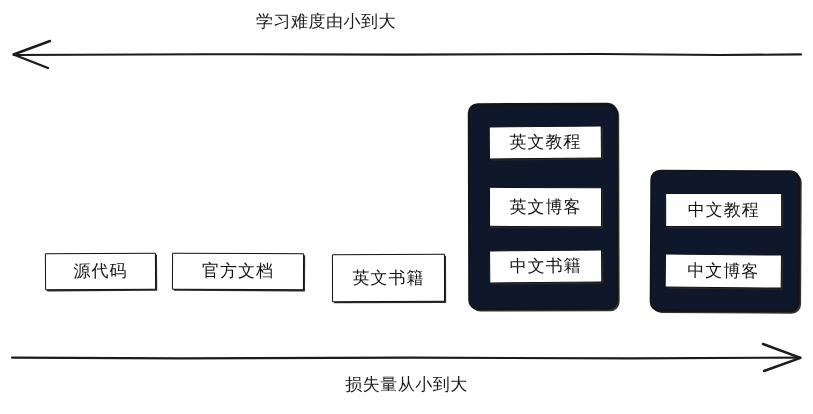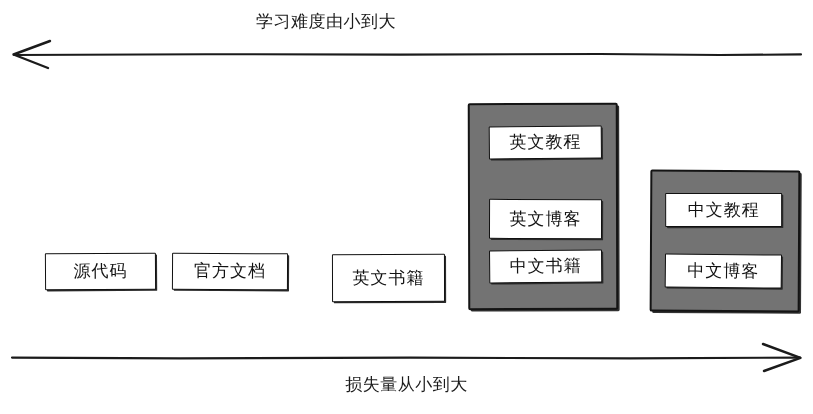--- a/index.html
+++ b/index.html
@@ -51,23 +51,23 @@
     font-size: 17px;
     color: #121212;
     white-space: nowrap;
     letter-spacing: 1px;
     line-height: 1;
     transform: translateY(-0.5px);
   }
   .group-box {
     position: absolute;
     box-sizing: border-box;
-    background: #737373;
+    background: #0f172a;
     border: 2px solid #141414;
-    border-radius: 2px;
+    border-radius: 10px;
     box-shadow: 2px 2px 0 -0.6px #333333;
   }
   .skew-a { transform: rotate(-0.35deg); }
   .skew-b { transform: rotate(0.3deg); }
   .skew-c { transform: rotate(-0.15deg); }
 </style>
 </head>
 <body>
 
 <div id="canvas">
@@ -82,33 +82,33 @@
     <g>
       <path d="M12 357.6 L180 358.4 L410 357.6 L630 358.4 L800 357.6" stroke="#1b1b1b" stroke-width="2.1" fill="none" stroke-linecap="round"></path>
       <path d="M763 344 L800.5 357.8 L764 371" stroke="#1b1b1b" stroke-width="2.4" fill="none" stroke-linecap="round" stroke-linejoin="round"></path>
     </g>
   </svg>
 
   <div class="node-box skew-a" style="left:15px; top:253px; width:111px; height:37px;margin-left:30px;">
     <span class="node-label">源代码</span>
   </div>
 
-  <div class="node-box skew-b" style="left:172px; top:253px; width:116px; height:37px;">
+  <div class="node-box skew-b" style="left:172px; top:253px; width:132px; height:37px;">
     <span class="node-label">官方文档</span>
   </div>
 
   <div class="node-box skew-c" style="left:332px; top:254px; width:113px; height:48px;">
     <span class="node-label">英文书籍</span>
   </div>
 
   <div class="group-box skew-c" style="left:468px; top:103px; width:150px; height:207px;">
     <div class="node-box skew-a" style="left:19px; top:21px; width:113px; height:33px;">
       <span class="node-label">英文教程</span>
     </div>
-    <div class="node-box skew-b" style="left:19px; top:82px; width:113px; height:40px;margin-top:12px;">
+    <div class="node-box skew-b" style="left:19px; top:82px; width:113px; height:40px;">
       <span class="node-label">英文博客</span>
     </div>
     <div class="node-box skew-a" style="left:19px; top:145px; width:113px; height:33px;">
       <span class="node-label">中文书籍</span>
     </div>
   </div>
 
   <div class="group-box skew-b" style="left:650px; top:170px; width:150px; height:142px;">
     <div class="node-box skew-a" style="left:13px; top:21px; width:117px; height:34px;text-align:right;">
       <span class="node-label">中文教程</span>

